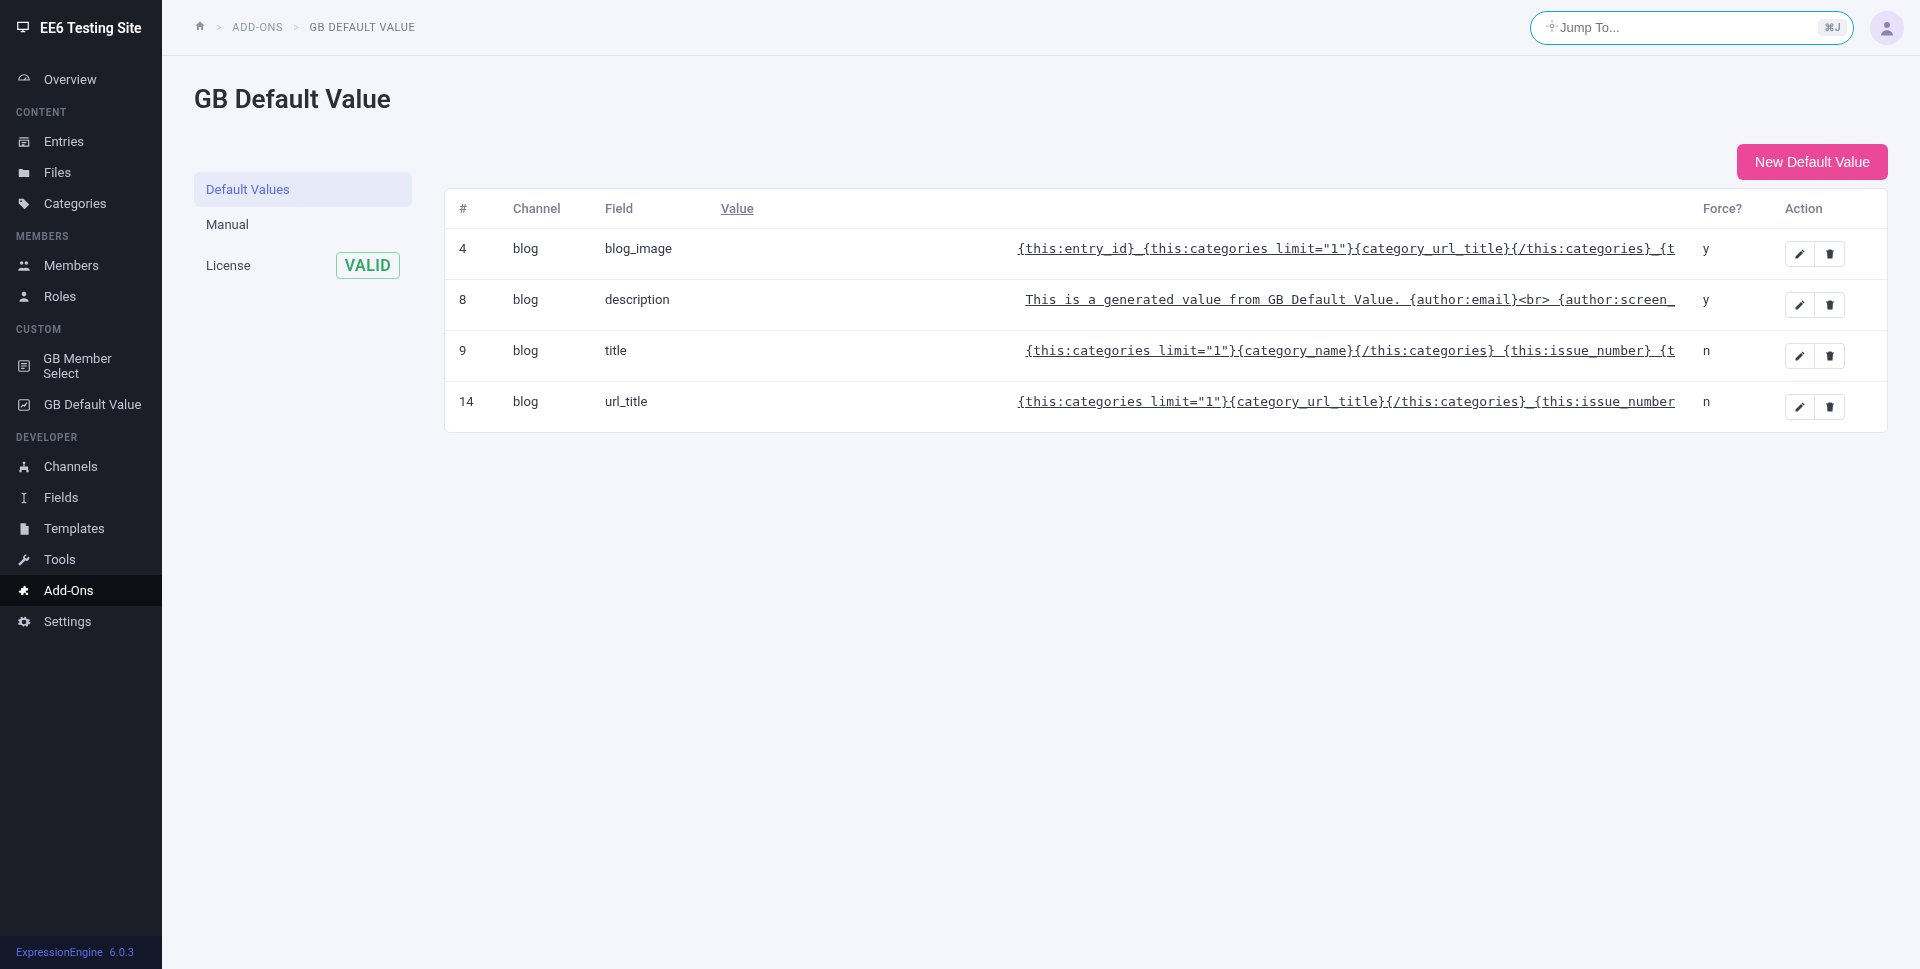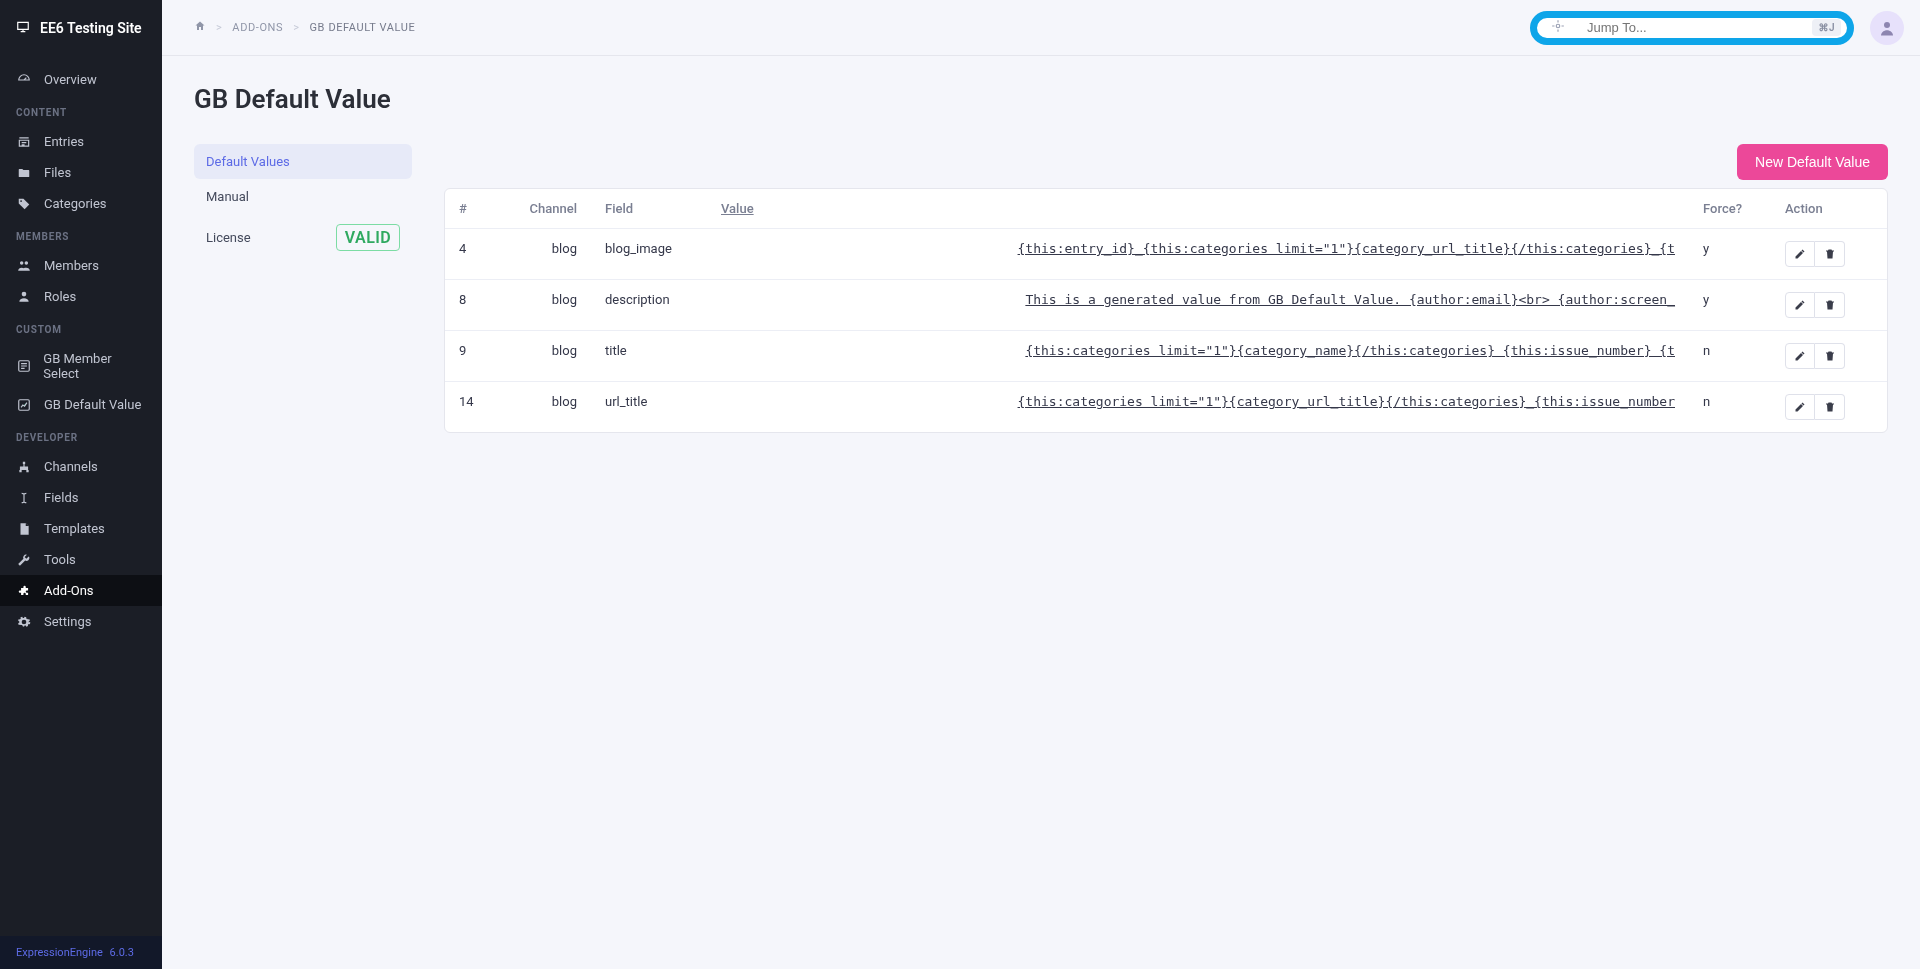--- a/index.html
+++ b/index.html
@@ -48,22 +48,22 @@
   height: 56px; background: #f5f6fb; border-bottom: 1px solid #e5e6ed;
   display: flex; align-items: center; padding: 0 16px 0 32px; gap: 16px;
 }
 .breadcrumbs { display: flex; align-items: center; gap: 10px; color: #9096a8; font-size: 11px; letter-spacing: 0.6px; }
 .breadcrumbs .home-ic svg { width: 12px; height: 12px; }
 .breadcrumbs .sep { color: #c5c9d6; }
 .breadcrumbs .crumb { text-transform: uppercase; cursor: pointer; }
 .breadcrumbs .crumb.cur { color: #767b8c; }
 .topbar .spacer { flex: 1; }
 .jump {
-  display: flex; align-items: center; gap: 22px;
-  background: #fff; border: 7px solid #0ea5e9; border-radius: 18px;
+  display: flex; align-items: center; gap: 1px;
+  background: #fff; border: 1px solid #0ea5e9; border-radius: 18px;
   height: 34px; padding: 0 6px 0 14px; width: 324px; justify-content: space-between;
 }
 .jump svg { width: 14px; height: 14px; color: #9aa0b3; }
 .jump input {
   flex: 1; border: none; outline: none; font-size: 13px; color: #6a6f80; background: transparent;
 }
 .jump .kbd {
   background: #eef0f6; color: #8a90a3; font-size: 10px; font-weight: 600;
   border-radius: 4px; padding: 3px 6px; letter-spacing: 0.5px;
 }
@@ -76,21 +76,21 @@
 .page { padding: 28px 32px; }
 .page-title { font-size: 26px; font-weight: 600; color: #2c2f38; margin-bottom: 30px; }
 .cols { display: flex; gap: 32px; }
 .side-col { width: 218px; flex-shrink: 0; }
 .tabs { display: flex; flex-direction: column; }
 .tab {
   padding: 10px 12px; border-radius: 6px;
   color: #444a5c; font-size: 13px; cursor: pointer;
   display: flex; align-items: center; justify-content: space-between;
 }
-.tab.active { background: #e7eaf8; color: #5d6be6; }
+.tab.active { background: #e7eaf8; color: #5d6be6; margin-top: 28px; }
 .badge-valid {
   border: 1px solid #7cdca4; color: #2fa960; border-radius: 4px;
   padding: 3px 8px; font-size: 16px; font-weight: 600; letter-spacing: 0.4px;
 }
 .content-col { flex: 1; }
 .actions { display: flex; justify-content: flex-end; margin-bottom: 8px; }
 .btn-primary {
   background: #ec4899; color: #fff; border: none; border-radius: 6px;
   padding: 10px 18px; font-size: 14px; font-weight: 500; cursor: pointer;
 }
@@ -98,21 +98,21 @@
 .tbl {
   background: #fff; border: 1px solid #e5e6ed; border-radius: 6px;
   overflow: hidden;
 }
 .tr { display: flex; }
 .th, .td { padding: 12px 14px; font-size: 13px; }
 .th { color: #7a7f92; font-weight: 500; white-space: nowrap; cursor: pointer; }
 .td { color: #35384a; white-space: nowrap; overflow: hidden; text-overflow: ellipsis; }
 .tr.body { border-top: 1px solid #eceef5; }
 .c-id { width: 54px; flex-shrink: 0; }
-.c-channel { width: 92px; flex-shrink: 0; text-align: right; }
+.c-channel { width: 92px; flex-shrink: 0; }
 .c-field { width: 116px; flex-shrink: 0; }
 .c-value { flex: 1 1 0; min-width: 0; text-decoration: underline; }
 .c-value.td { font-family: ui-monospace, SFMono-Regular, Menlo, Consolas, monospace; text-align: right; }
 .c-force { width: 82px; flex-shrink: 0; }
 .c-action { width: 116px; flex-shrink: 0; }
 .action-btns { display: inline-flex; }
 .ab {
   border: 1px solid #dfe1ea; background: #fff; width: 30px; height: 26px;
   display: inline-flex; align-items: center; justify-content: center; cursor: pointer;
 }

